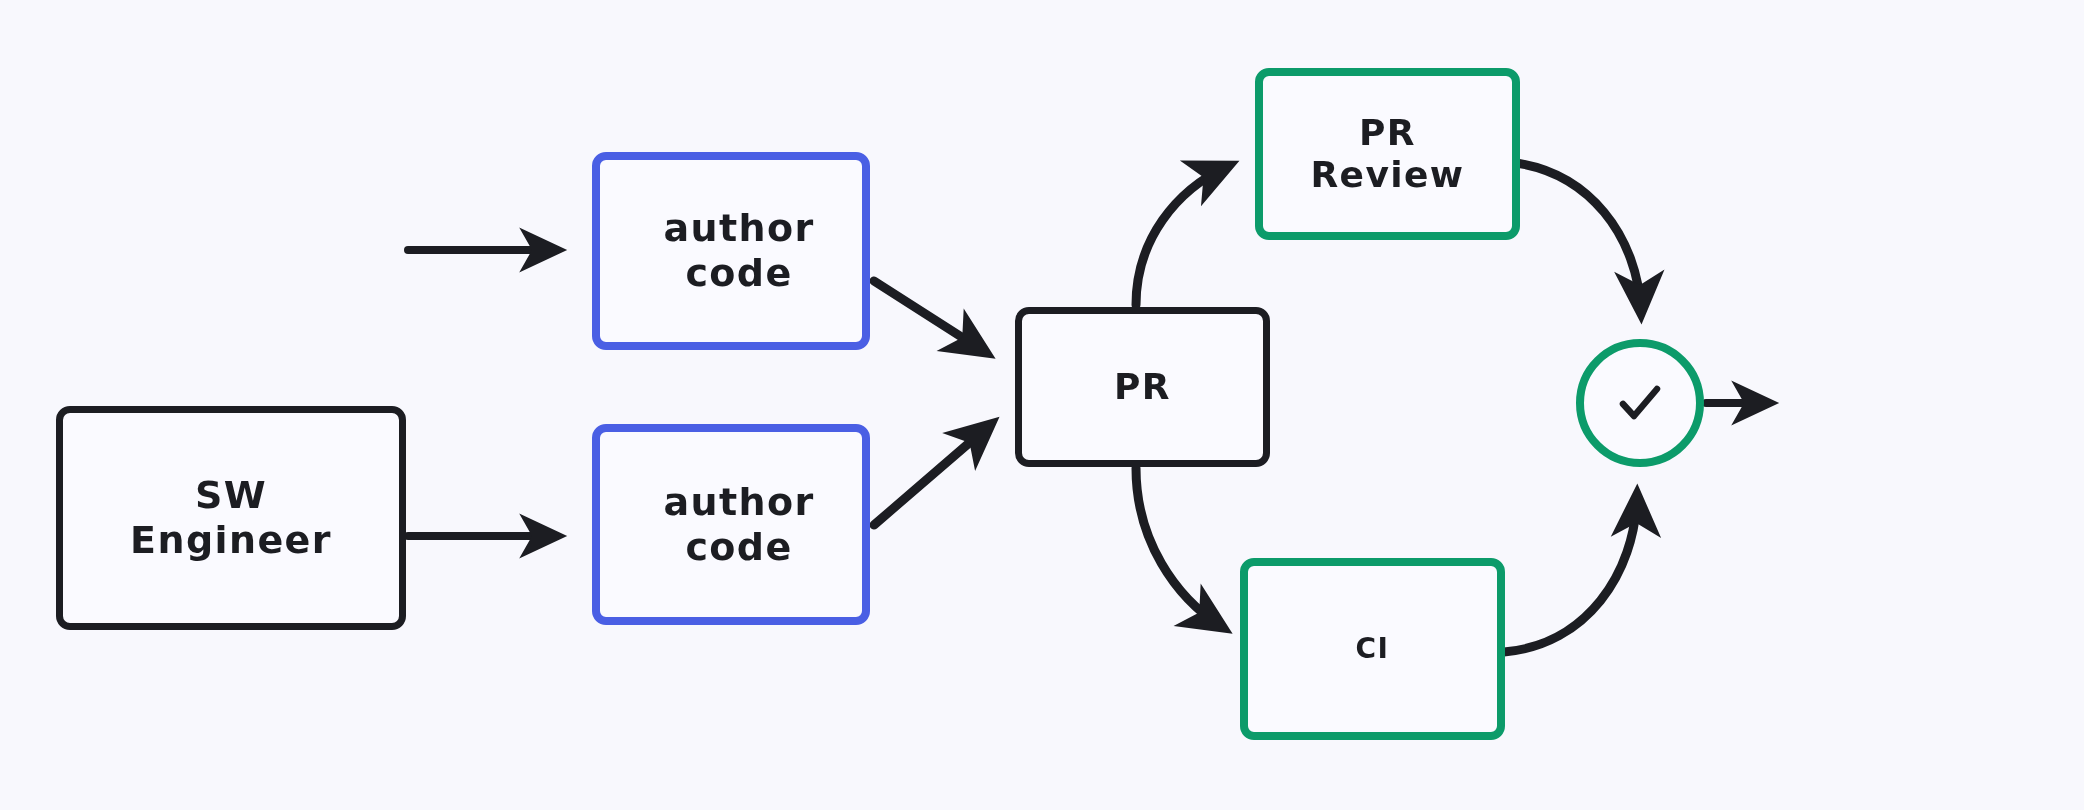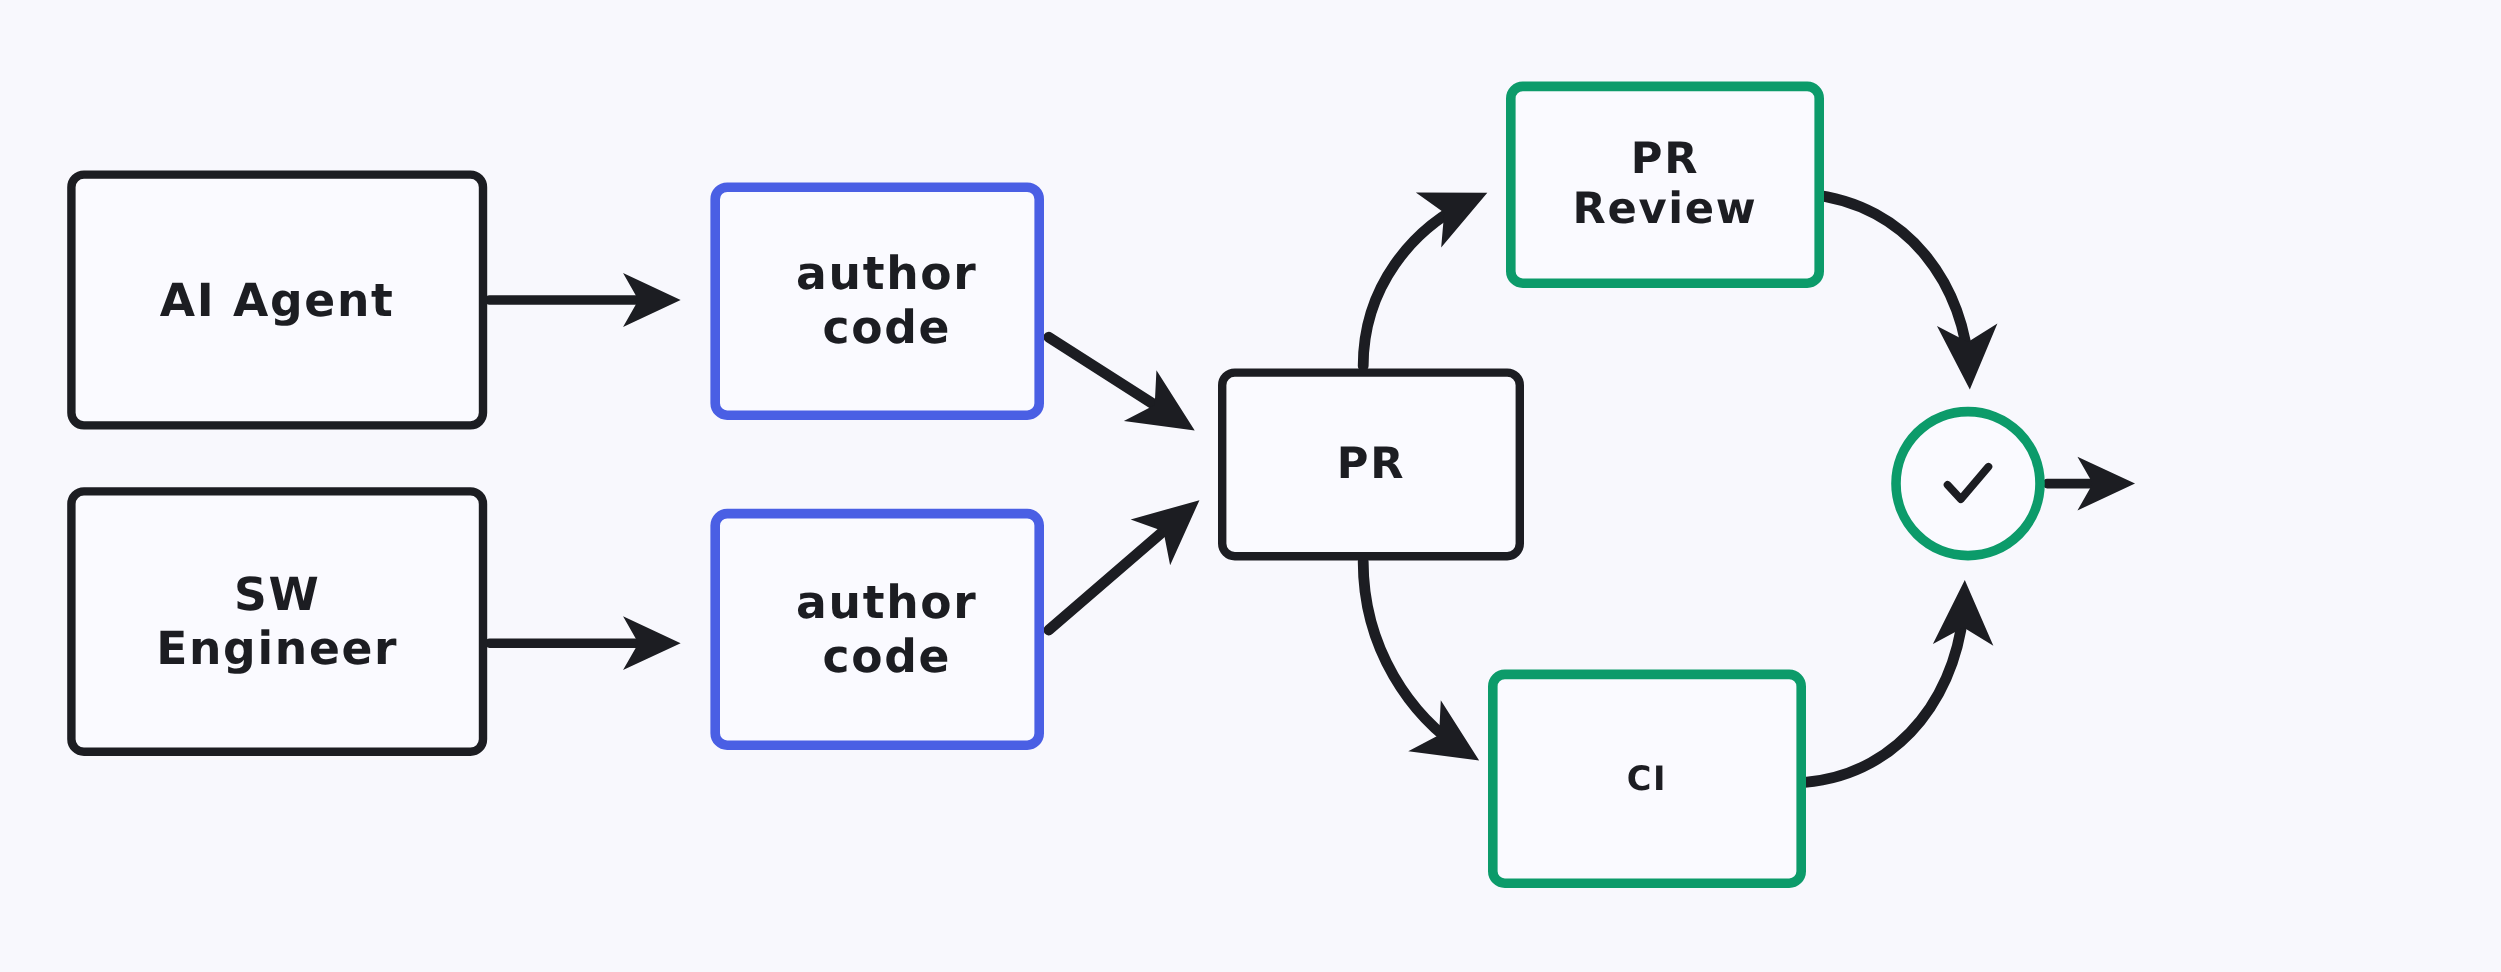--- a/index.html
+++ b/index.html
@@ -102,23 +102,20 @@
 
     <path d="M 1136,468 C 1136,540 1175,597 1222,627" fill="none" stroke="#1c1d22" stroke-width="9" stroke-linecap="round" marker-end="url(#arrowhead)"></path>
 
     <path d="M 1508,162 C 1590,170 1638,238 1641,312" fill="none" stroke="#1c1d22" stroke-width="9" stroke-linecap="round" marker-end="url(#arrowhead)"></path>
 
     <path d="M 1504,652 C 1586,645 1635,574 1637,496" fill="none" stroke="#1c1d22" stroke-width="9" stroke-linecap="round" marker-end="url(#arrowhead)"></path>
 
     <path d="M 1706,403 L 1768,403" fill="none" stroke="#1c1d22" stroke-width="8" stroke-linecap="round" marker-end="url(#arrowhead)"></path>
   </svg>
 
-  <div class="node n-black" id="node-ai-agent">
-    <span class="node-label">AI Agent</span>
-  </div>
 
   <div class="node n-black" id="node-sw-engineer">
     <span class="node-label">SW
 Engineer</span>
   </div>
 
   <div class="node n-blue" id="node-author-code-1">
     <span class="node-label">author
 code</span>
   </div>

